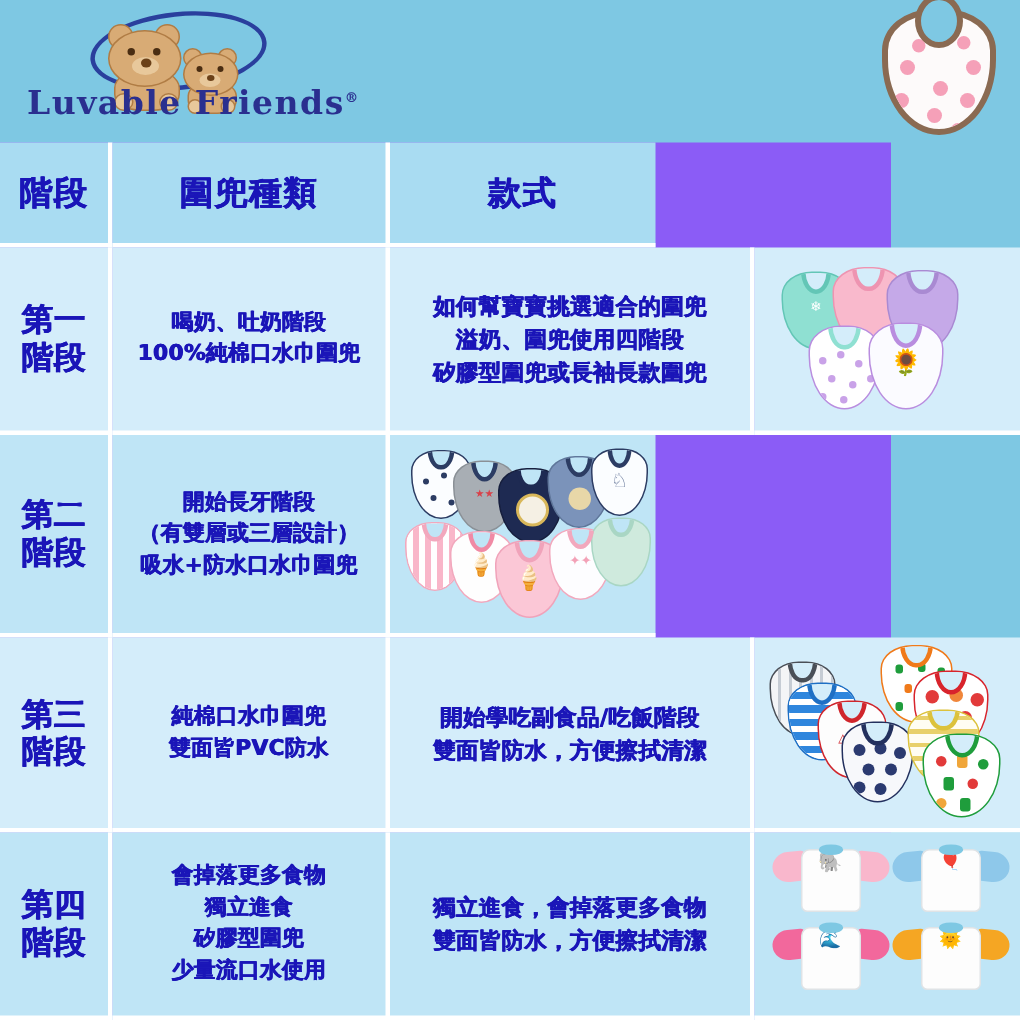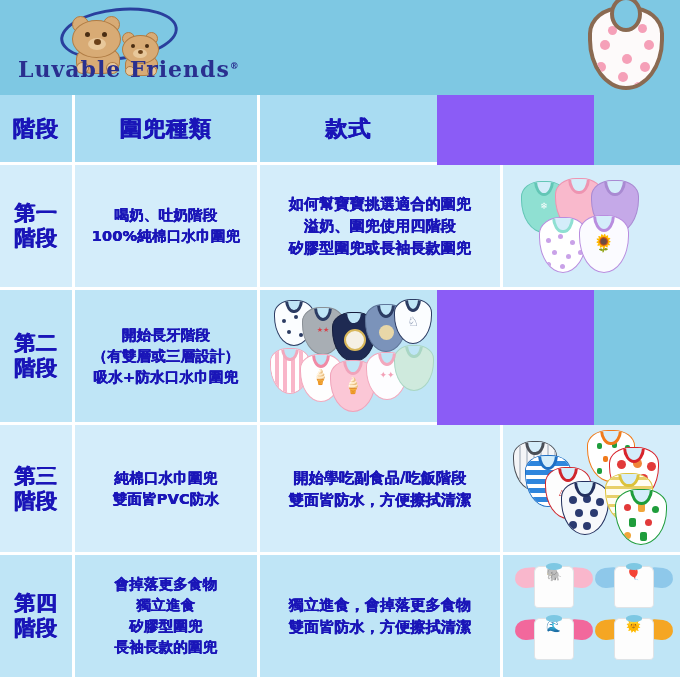--- a/index.html
+++ b/index.html
@@ -468,21 +468,21 @@
         <div class="stage-label">
           <div>第四</div>
           <div>階段</div>
         </div>
       </div>
       <div class="cell c2">
         <div class="body-text">
           <div>會掉落更多食物</div>
           <div>獨立進食</div>
           <div>矽膠型圍兜</div>
-          <div>長袖長款的圍兜</div>
+          <div>少量流口水使用</div>
         </div>
       </div>
       <div class="cell c3">
         <div class="feat-text">
           <div>獨立進食，會掉落更多食物</div>
           <div>雙面皆防水，方便擦拭清潔</div>
         </div>
       </div>
       <div class="cell c4">
         <div class="photo">

